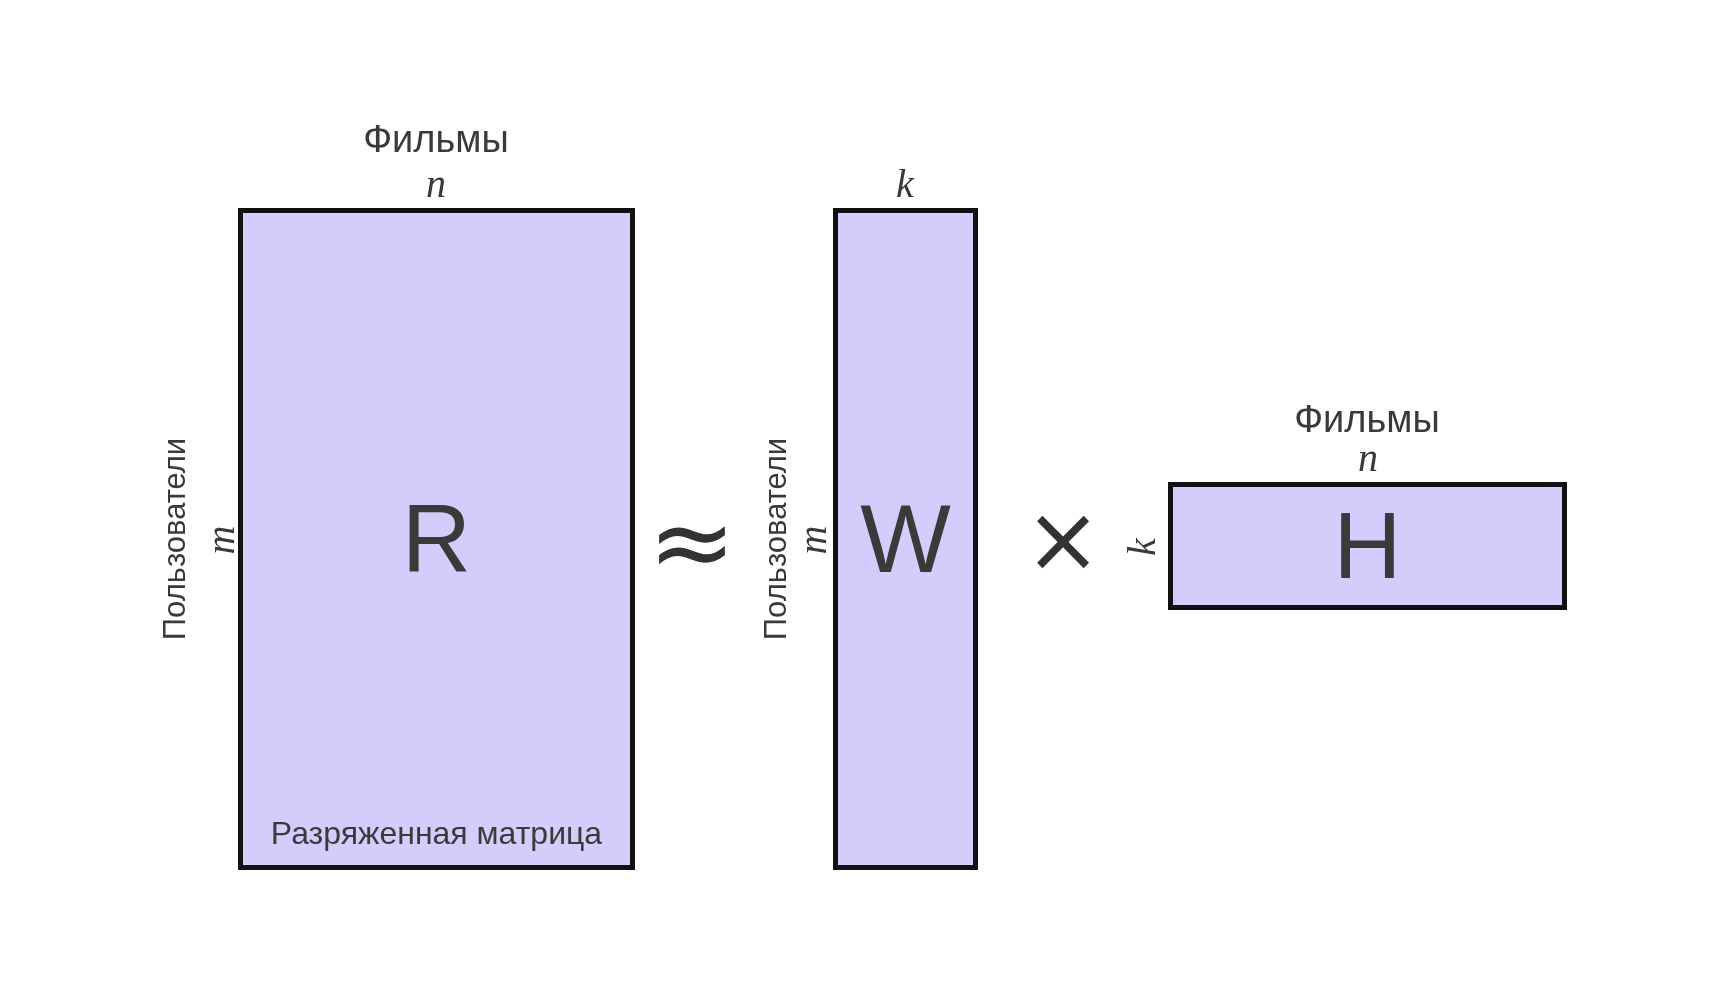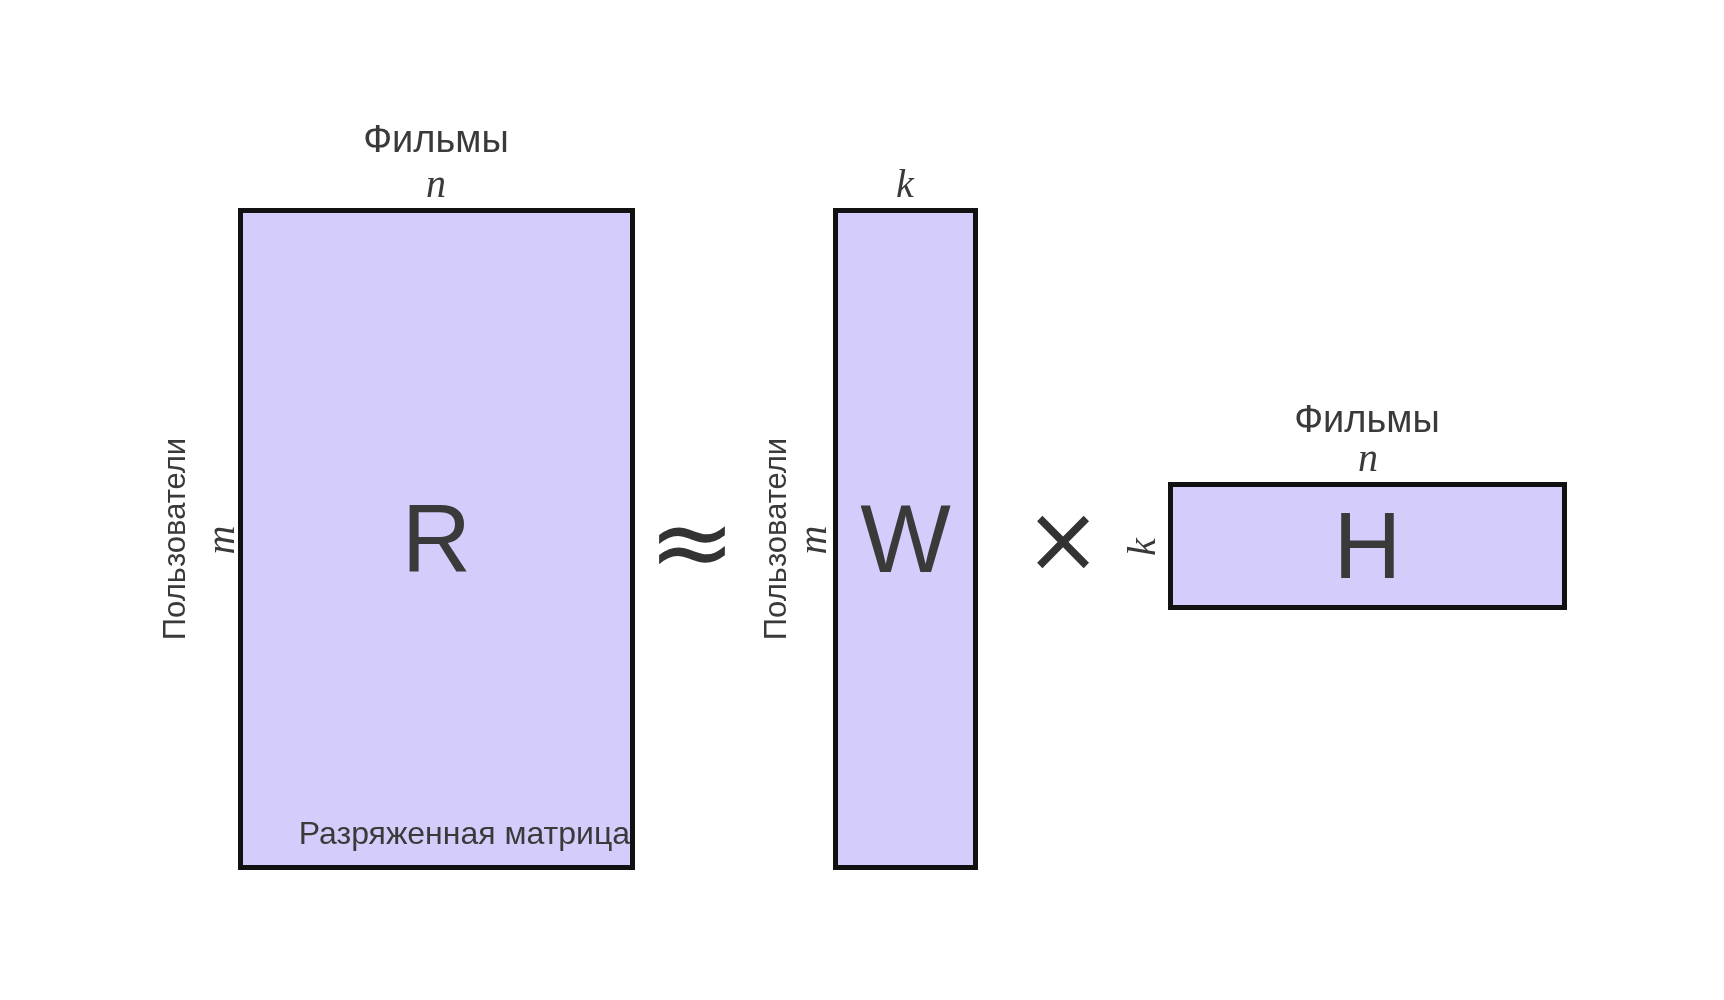--- a/index.html
+++ b/index.html
@@ -70,21 +70,21 @@
     color: #333333;
     font-family: "DejaVu Sans", sans-serif;
   }
   .op-approx { font-size: 105px; }
   .op-times  { font-size: 92px; }
   .caption {
     position: absolute;
     bottom: 14px;
     left: 0;
     width: 100%;
-    text-align: right;
+    text-align: center;
     font-size: 32px;
     line-height: 1.1;
     color: var(--text);
   }
 </style>
 </head>
 <body>
 
 <div class="canvas">
 

